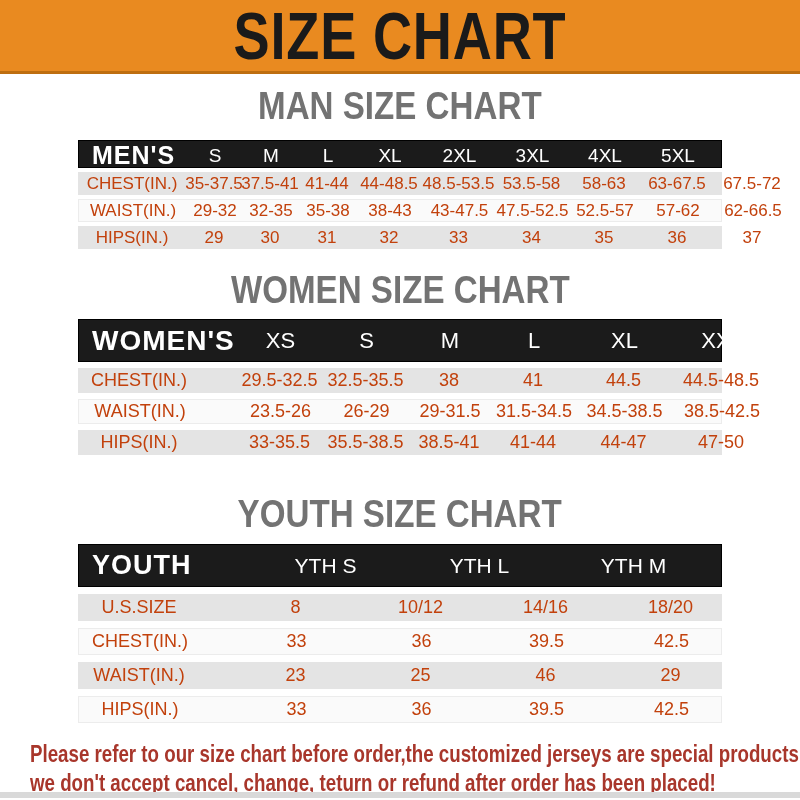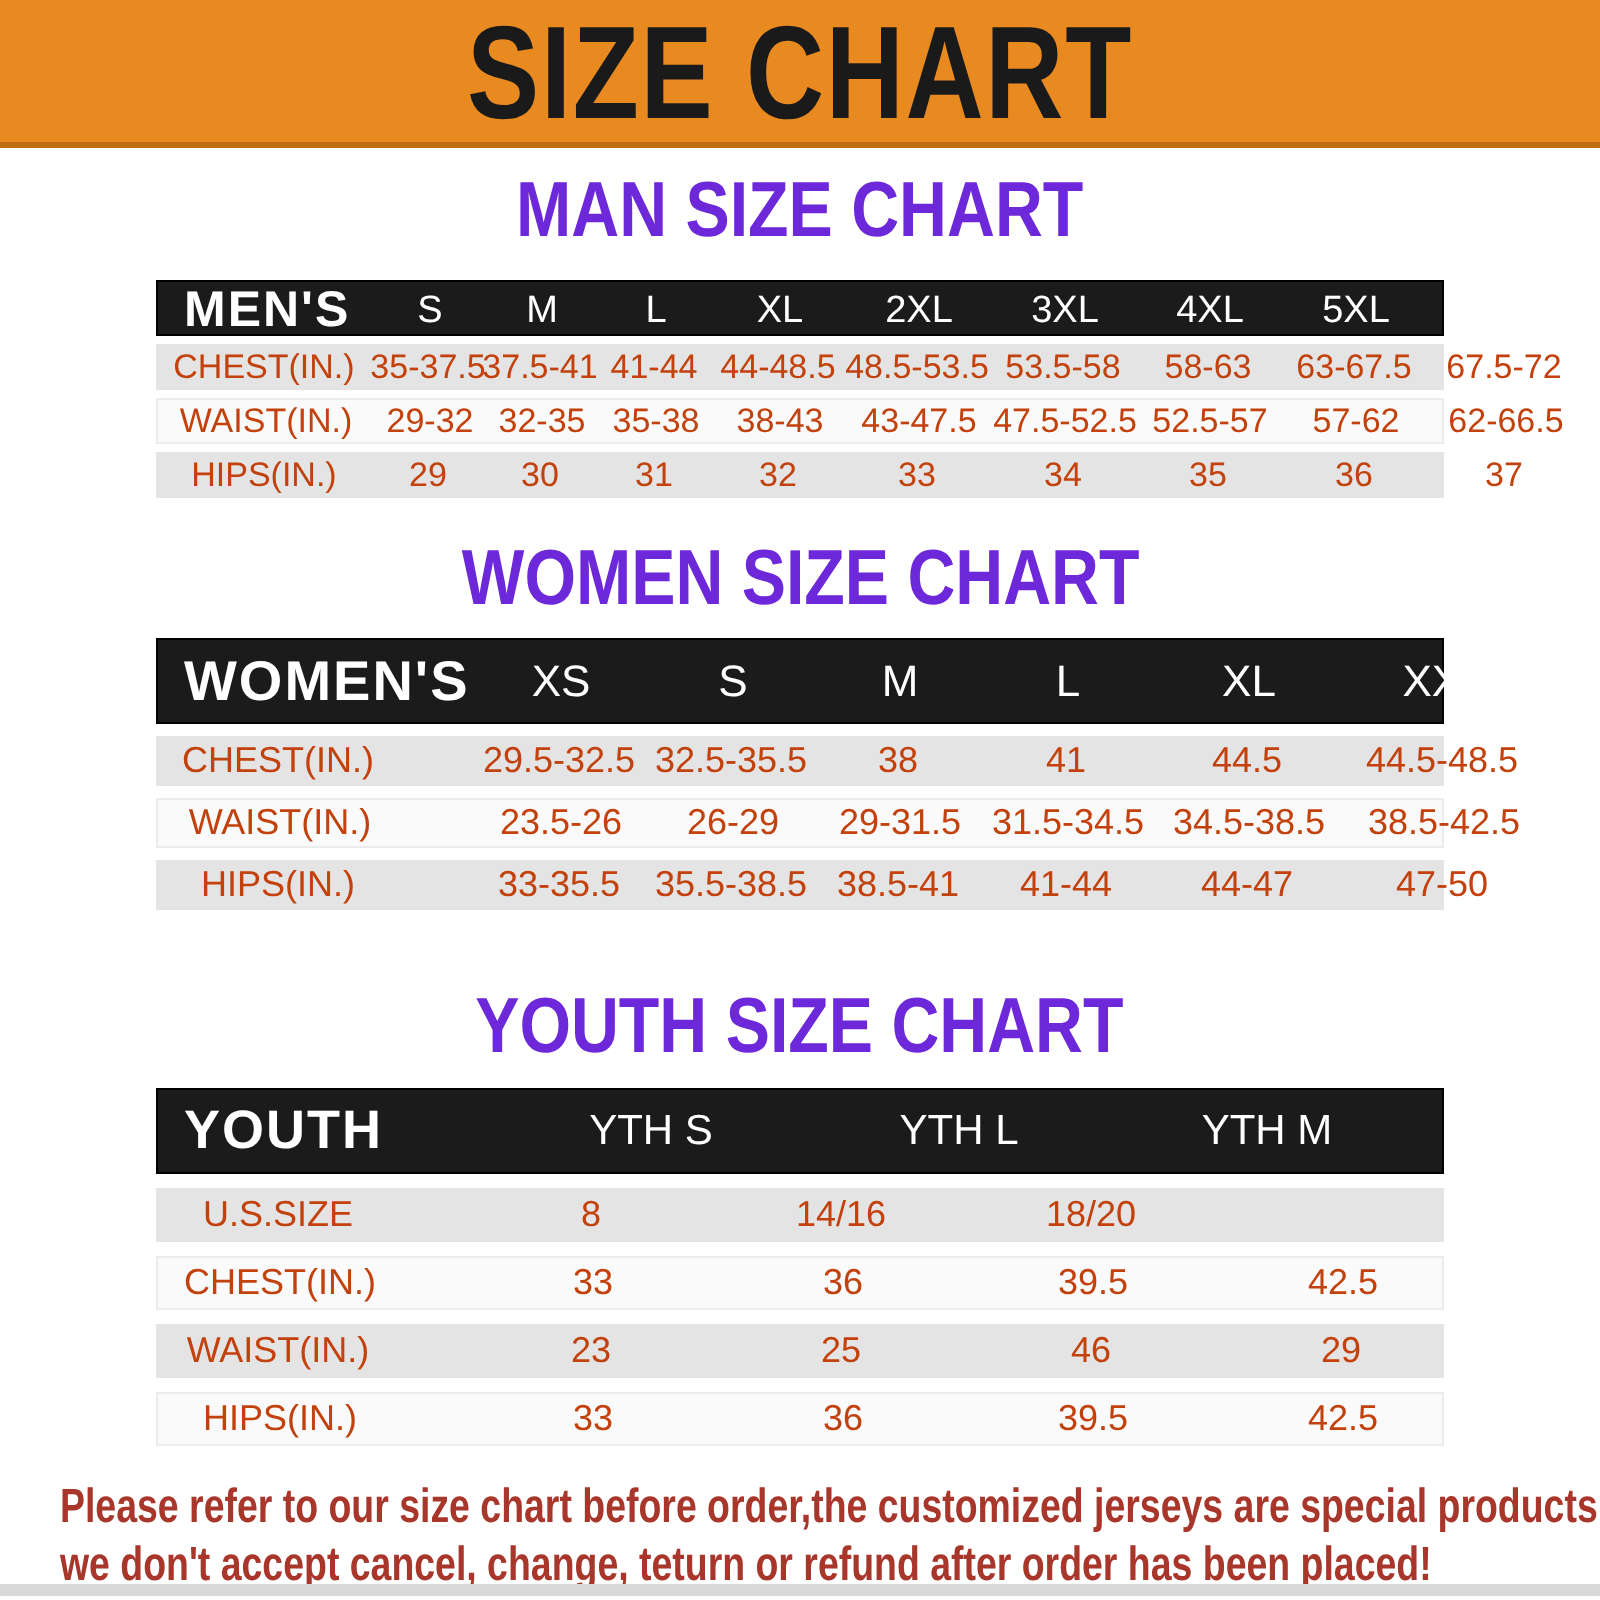--- a/index.html
+++ b/index.html
@@ -22,21 +22,21 @@
   .banner-title {
     font-size: 66px; font-weight: bold; color: #1A1A1A;
     letter-spacing: 1px; line-height: 1;
     transform: scaleX(0.82); transform-origin: center;
     white-space: nowrap;
   }
 
   
   .section-title {
     text-align: center; margin: 0;
-    font-weight: bold; color: #6d28d9;
+    font-weight: bold; color: #737373;
     font-size: 39px; line-height: 38px;
     white-space: nowrap;
   }
   .section-title > span { display: inline-block; transform: scaleX(0.85); transform-origin: center; }
   .title-man   { margin-top: 13px; }
   .title-women { margin-top: 22px; }
   .title-youth { margin-top: 40px; }
 
   
   .size-table { width: 644px; margin: 16px auto; }
@@ -225,20 +225,21 @@
           <div class="cell hdr-size">YTH S</div>
           <div class="cell hdr-size">YTH L</div>
           <div class="cell hdr-size">YTH M</div>
           <div class="cell hdr-size">YTH XL</div>
         </div>
         <div class="t-row grid-youth row-gray">
           <div class="cell row-label">
             <div class="label-inner">U.S.SIZE</div>
           </div>
           <div class="cell">8</div>
+          <div class="cell">10/12</div>
           <div class="cell">14/16</div>
           <div class="cell">18/20</div>
         </div>
         <div class="t-row grid-youth row-light">
           <div class="cell row-label">
             <div class="label-inner">CHEST(IN.)</div>
           </div>
           <div class="cell">33</div>
           <div class="cell">36</div>
           <div class="cell">39.5</div>

